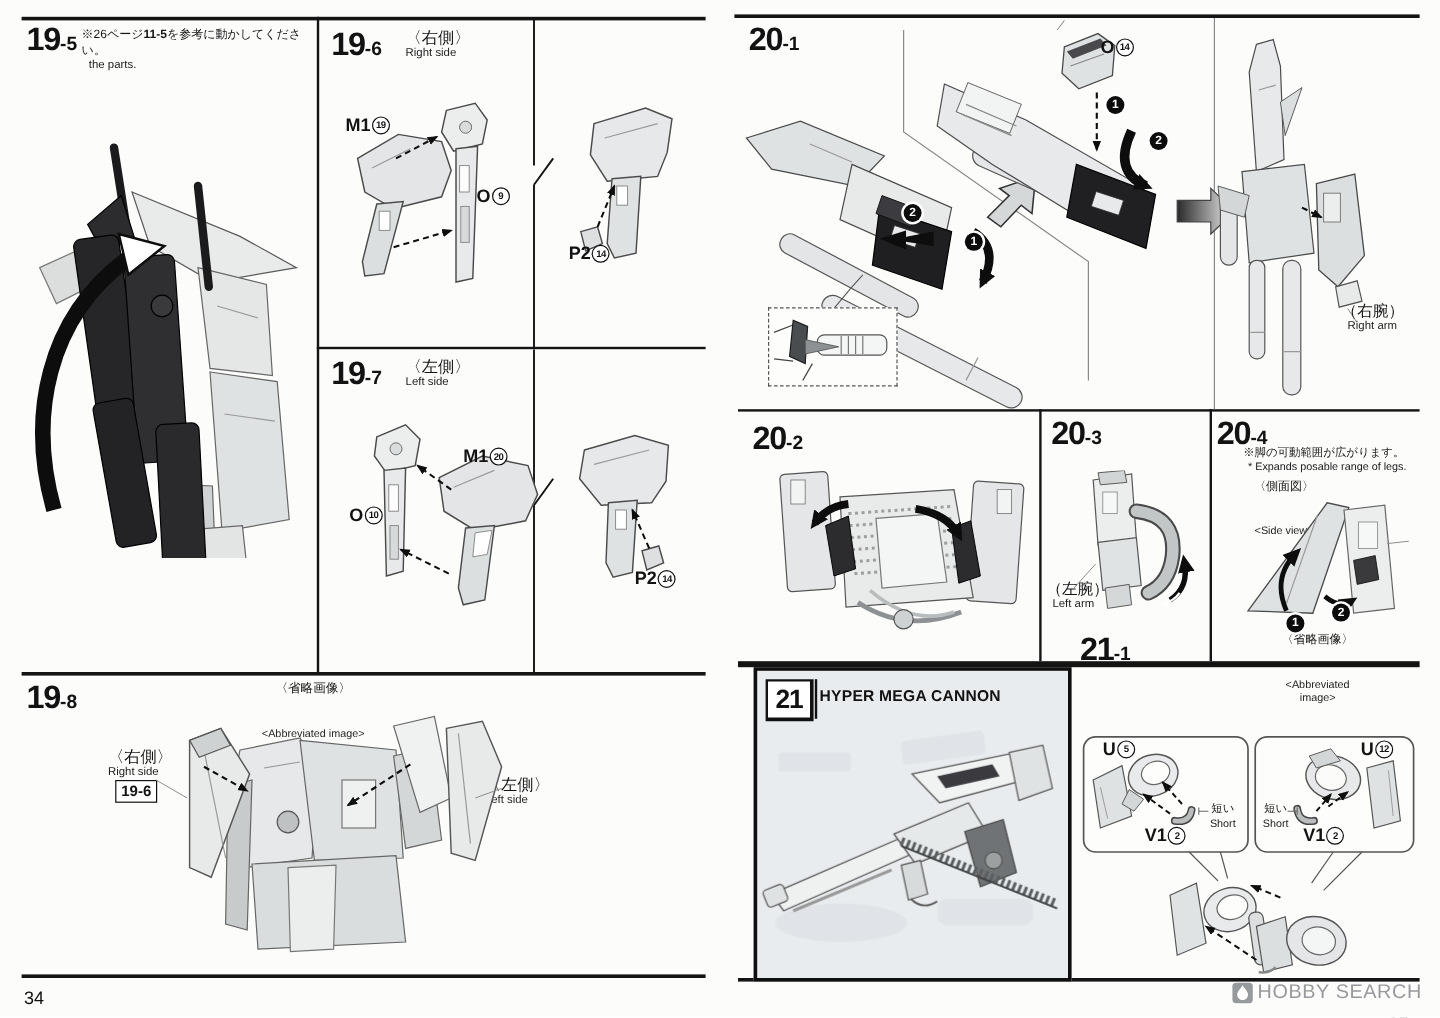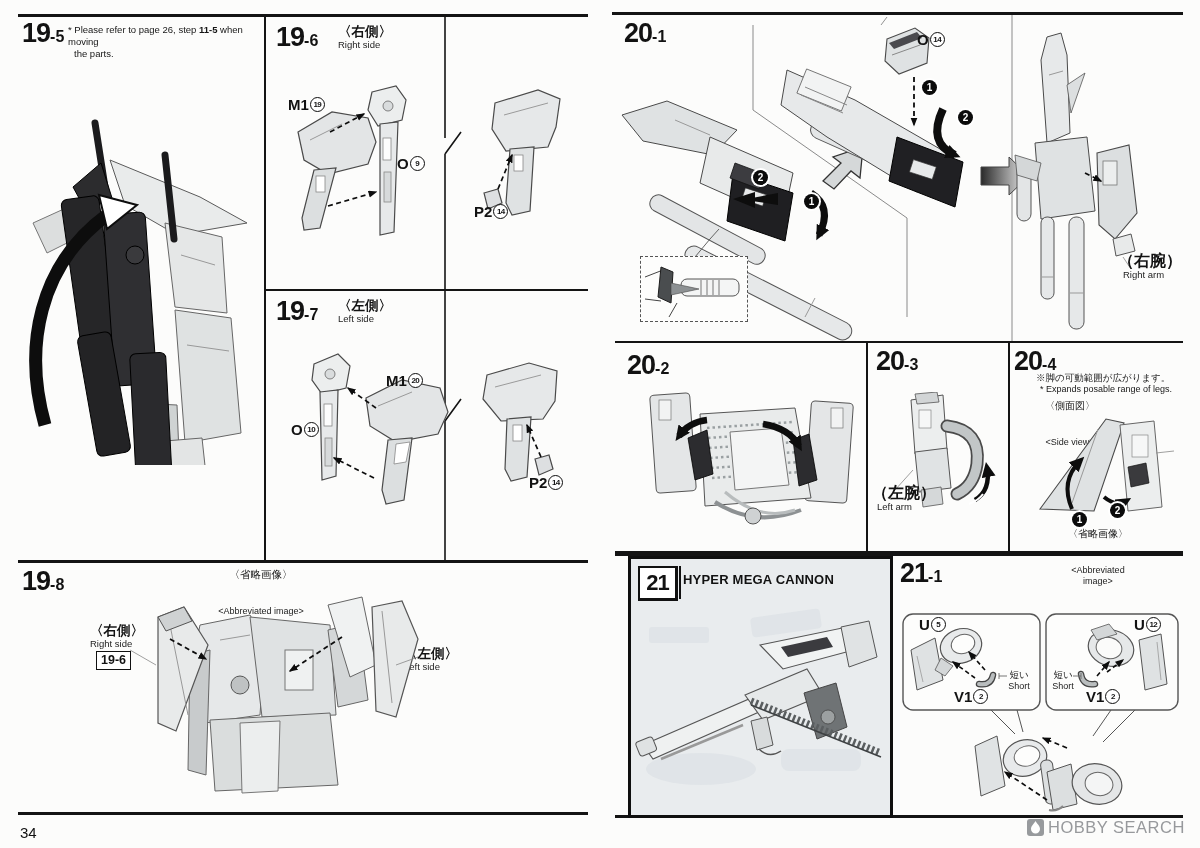--- a/index.html
+++ b/index.html
@@ -6,23 +6,23 @@
   .page{position:relative;width:1200px;height:848px;background:#fcfcfb;overflow:hidden;
         font-family:"Liberation Sans", sans-serif;color:#121212;}
   .abs{position:absolute;}
   .hline,.vline{position:absolute;background:#141414;}
   
   .step-label{position:absolute;white-space:nowrap;line-height:1;}
   .step-main{font-size:27px;font-weight:bold;letter-spacing:-1px;}
   .step-sub{font-size:16px;font-weight:bold;}
   
   .side-head{position:absolute;line-height:1.15;white-space:nowrap;}
-  .side-jp{font-size:13.5px;font-weight:bold;}
+  .side-jp{font-size:13.5px;font-weight:normal;}
   .side-en{font-size:9.5px;color:#222;}
-  .side-jp.sm{font-size:16px;}
+  .side-jp.sm{font-size:13px;}
   
   .note{position:absolute;font-size:10px;line-height:1.25;color:#161616;}
   .note b{font-weight:bold;}
   .note .en{font-size:9.5px;}
   
   .part-label{position:absolute;white-space:nowrap;line-height:1;display:flex;align-items:center;}
   .part-prefix{font-size:15px;font-weight:bold;letter-spacing:0;}
   .circ{display:inline-flex;align-items:center;justify-content:center;margin-left:1px;
         width:13px;height:13px;border:1.7px solid #0e0e0e;border-radius:50%;
         font-size:8px;font-weight:bold;letter-spacing:-0.5px;background:#fff;}
@@ -93,21 +93,21 @@
   <div class="hline" style="left:615px;top:341px;width:568px;height:2px"></div>
   <div class="vline" style="left:866px;top:341px;width:2px;height:210px"></div>
   <div class="vline" style="left:1008px;top:341px;width:2px;height:210px"></div>
   <div class="hline" style="left:615px;top:551px;width:568px;height:5px"></div>
   <div class="hline" style="left:615px;top:815px;width:568px;height:3px"></div>
 
   <div class="step-label" style="left:22px;top:20px">
     <span class="step-main">19</span><span class="step-sub">-5</span>
   </div>
   <div class="note" style="left:68px;top:24px;width:190px">
-    <div class="en"><span>* Please refer to page 26, step </span><b>11-5</b><span> when moving</span></div>
+    <div><span>※26ページ</span><b>11-5</b><span>を参考に動かしてください。</span></div>
     <div class="en" style="padding-left:6px"><span>the parts.</span></div>
   </div>
 
   <svg class="abs" style="left:15px;top:105px" width="240" height="360" viewBox="0 0 240 360">
 
     <polygon points="95,55 185,92 232,118 162,130 110,100" fill="#e9ebeb" stroke="#5a5a5a" stroke-width="1"></polygon>
     <polygon points="150,118 207,132 212,208 160,202" fill="#e5e7e7" stroke="#666" stroke-width="1"></polygon>
     <polygon points="160,205 216,213 226,328 170,338" fill="#dfe2e2" stroke="#666" stroke-width="1"></polygon>
     <polygon points="120,298 162,300 166,398 126,408" fill="#cfd3d3" stroke="#666" stroke-width="1"></polygon>
     <polygon points="150,336 187,333 196,416 150,426" fill="#e3e5e5" stroke="#666" stroke-width="1"></polygon>
@@ -467,21 +467,21 @@
       <polygon points="173,94 205,84 216,128 186,140" fill="#6f7375" stroke="#444" stroke-width="1"></polygon>
       <circle cx="197" cy="118" r="7" fill="#9ca0a1" stroke="#444" stroke-width="0.8"></circle>
       <polygon points="120,122 136,118 142,146 126,151" fill="#d8dbdc" stroke="#555" stroke-width="1"></polygon>
       <path d="M128,150 q10,10 22,2" stroke="#555" stroke-width="1.5" fill="none"></path>
 
       <line x1="120" y1="102" x2="250" y2="154" stroke="#5a5e60" stroke-width="7" stroke-dasharray="2.5,2.5"></line>
       <line x1="120" y1="106" x2="250" y2="158" stroke="#3d4042" stroke-width="1.5"></line>
     </svg>
   </div>
 
-  <div class="step-label" style="left:900px;top:560px">
+  <div class="step-label" style="left:900px;top:528px">
     <span class="step-main">21</span><span class="step-sub">-1</span>
   </div>
 
   <svg class="abs" style="left:895px;top:600px" width="290" height="212" viewBox="0 0 290 212">
 
     <rect x="8" y="14" width="137" height="96" rx="10" fill="#fdfdfc" stroke="#555" stroke-width="1.4"></rect>
     <rect x="151" y="14" width="132" height="96" rx="10" fill="#fdfdfc" stroke="#555" stroke-width="1.4"></rect>
 
     <polygon points="16,50 40,38 48,80 22,90" fill="#dfe2e3" stroke="#555" stroke-width="1"></polygon>
     <line x1="22" y1="56" x2="28" y2="82" stroke="#999" stroke-width="0.8"></line>

